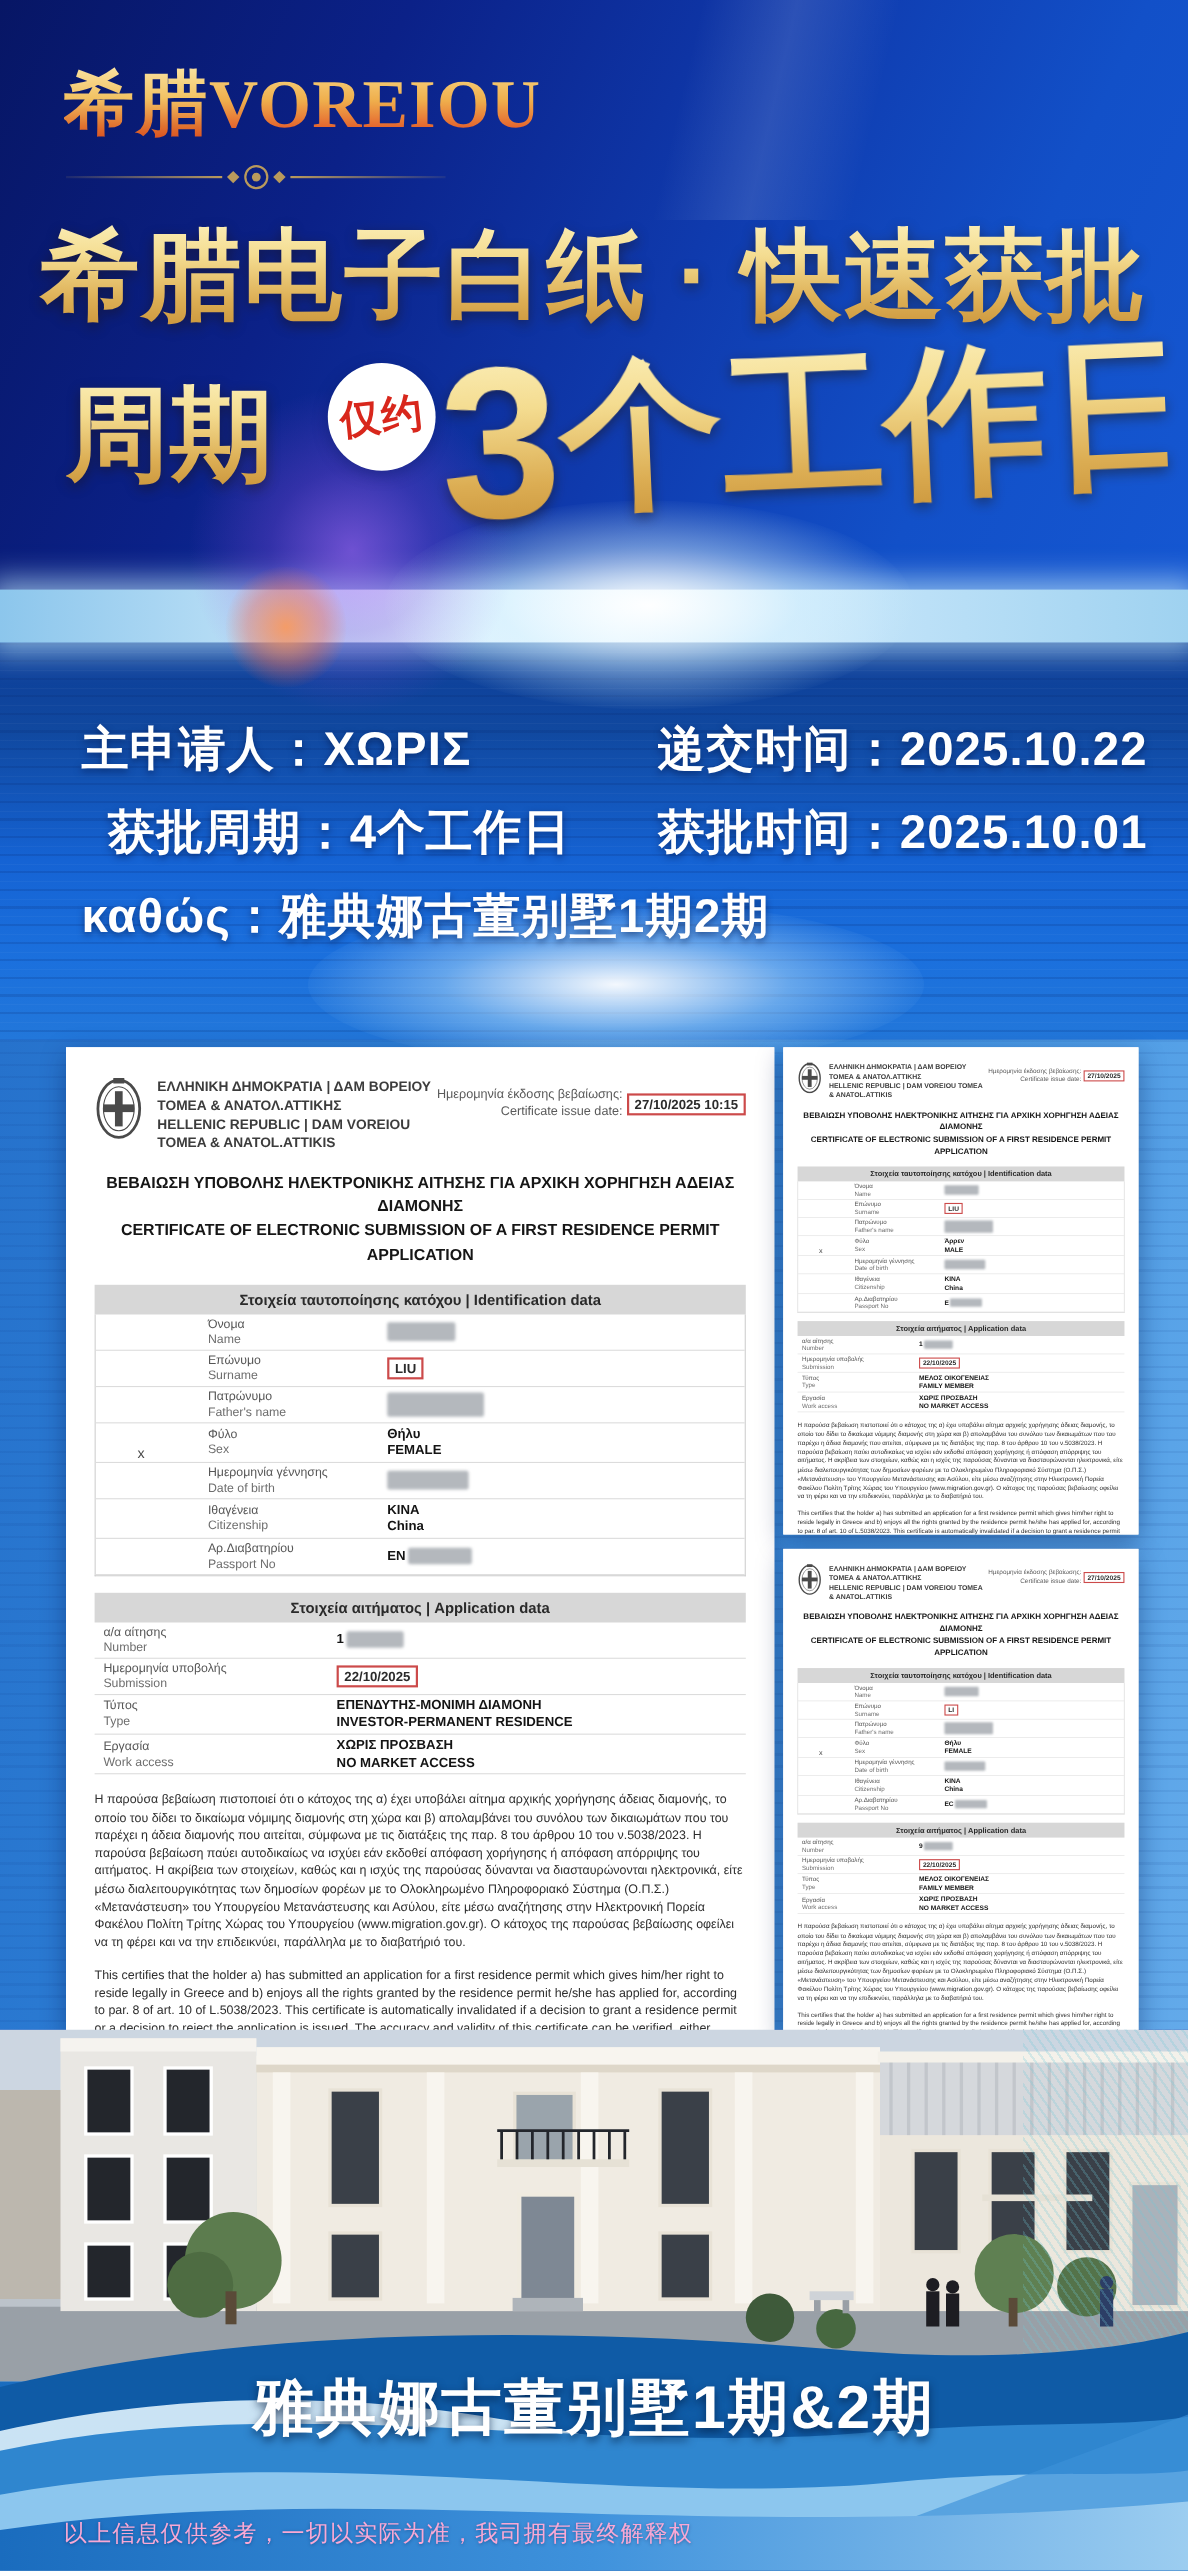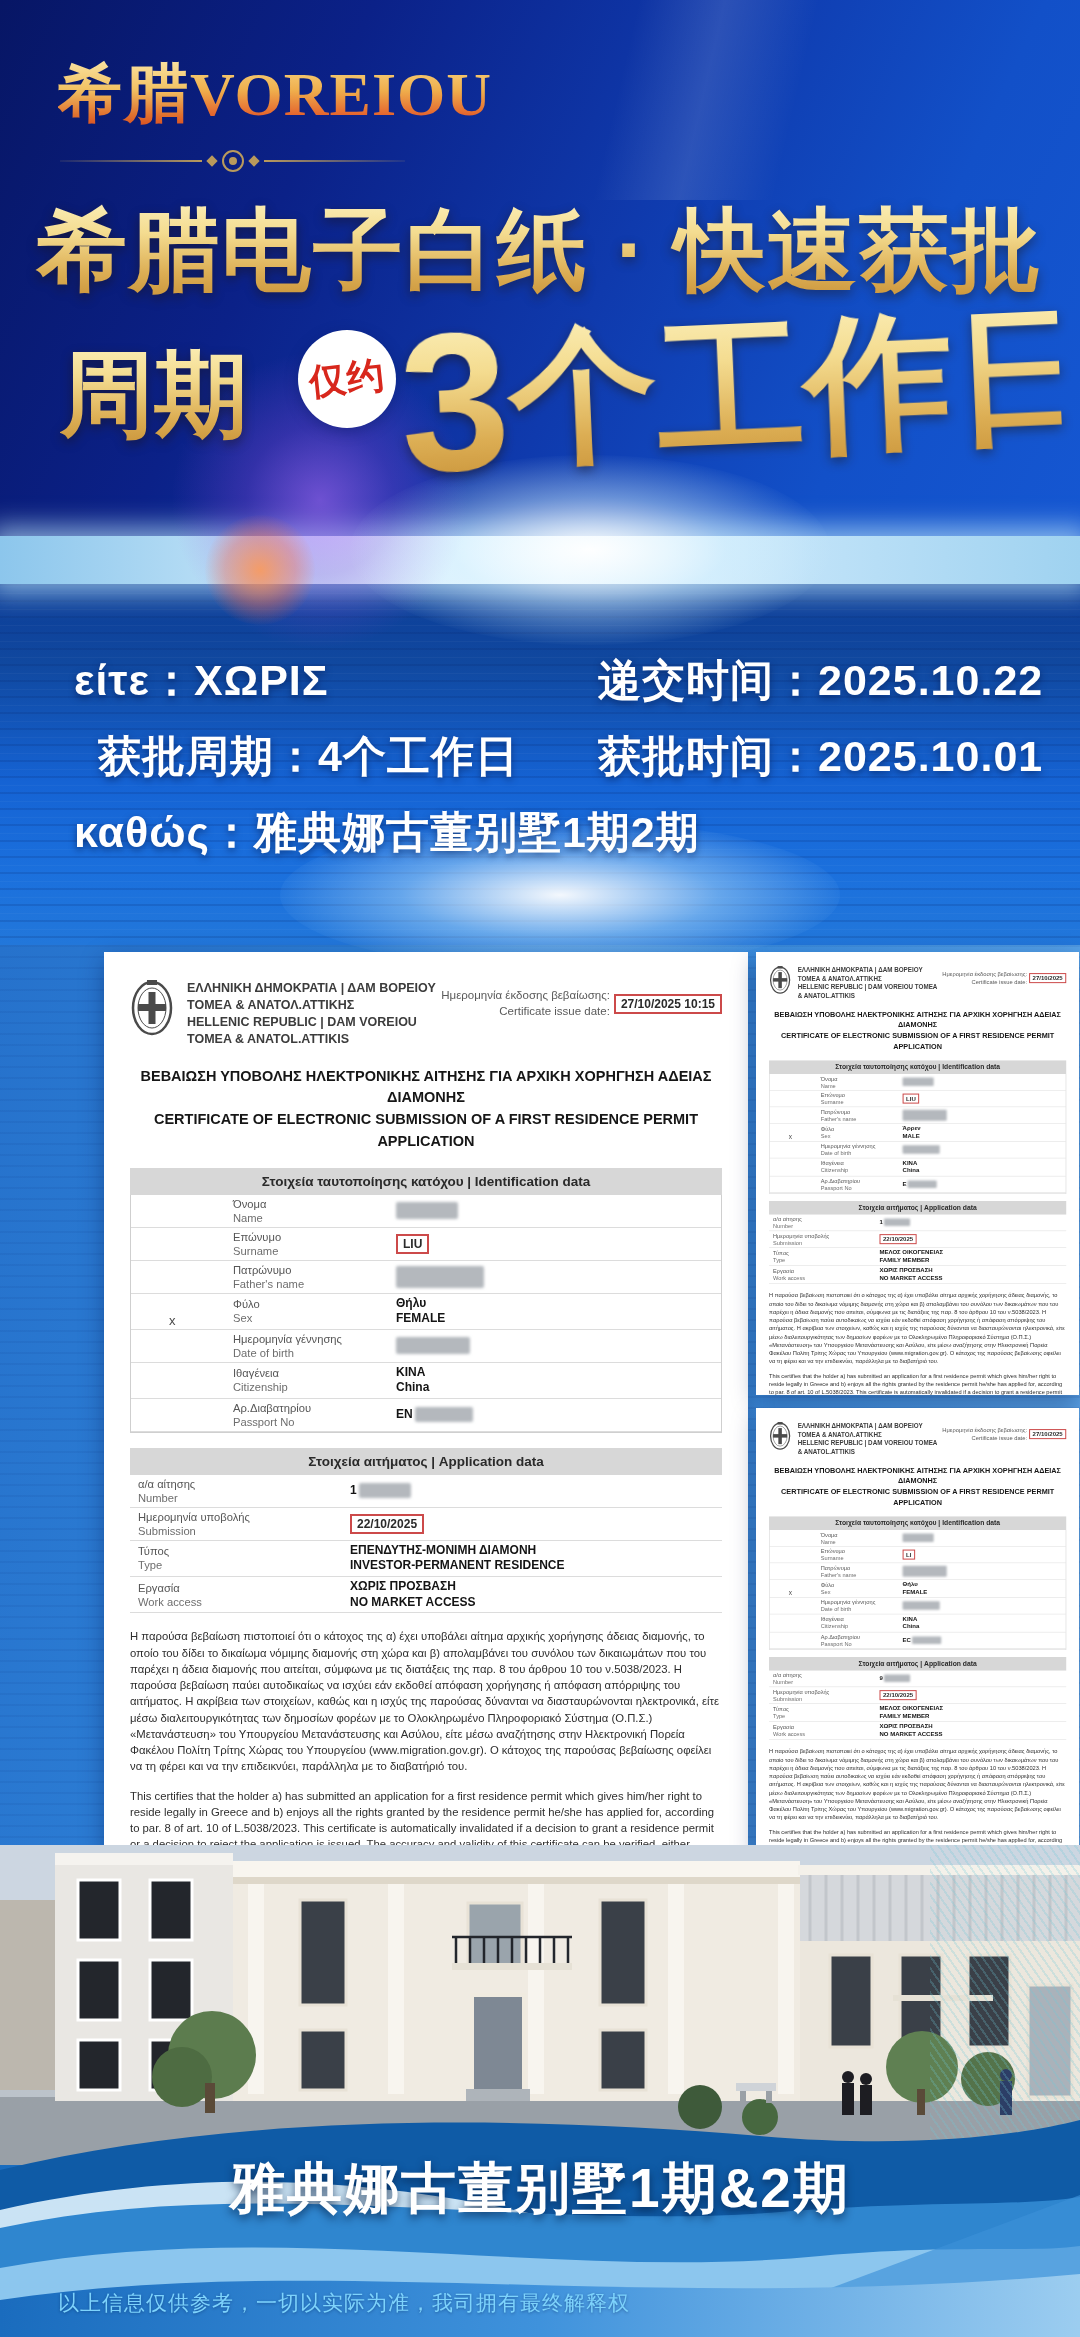--- a/index.html
+++ b/index.html
@@ -65,21 +65,21 @@
   .badge-text { color:#d8271c; font-size:37px; font-weight:bold; transform:rotate(-6deg); letter-spacing:1px; }
   .headline-days { left:400px; top:288px; width:660px; text-align:center; font-weight:bold;
     font-size:148px; line-height:1.05; transform:rotate(-2.5deg); white-space:nowrap; }
   .headline-days .big-digit { font-size:196px; vertical-align:-18px; }
 
   
   .info-cell { position:absolute; white-space:nowrap; font-size:43px; font-weight:bold; color:#ffffff;
     text-shadow:0 3px 7px rgba(0,20,70,.55); letter-spacing:1px; }
 
   
-  .doc-slot { position:absolute; overflow:hidden; box-shadow:0 8px 22px rgba(0,25,80,.40); background:#fff;margin-left:44px; }
+  .doc-slot { position:absolute; overflow:hidden; box-shadow:0 8px 22px rgba(0,25,80,.40); background:#fff; }
   .slot-main { left:60px;  top:952px;  width:644px; height:896px; }
   .slot-s1   { left:712px; top:952px;  width:323px; height:443px; }
   .slot-s2   { left:712px; top:1408px; width:323px; height:447px; }
   .slot-s1 .doc, .slot-s2 .doc { transform:scale(0.502); transform-origin:0 0; }
 
   .doc { width:644px; height:896px; background:#ffffff; padding:24px 26px 0 26px; overflow:hidden; color:#222; }
   .doc-header { display:flex; align-items:flex-start; }
   .emblem { width:44px; height:58px; flex:0 0 auto; margin-top:2px; }
   .agency { flex:1 1 auto; padding-left:13px; font-size:12.5px; font-weight:bold; color:#3c3c3c; line-height:1.35; padding-top:4px; }
   .issue { flex:0 0 auto; display:flex; align-items:center; padding-top:12px; }
@@ -106,21 +106,21 @@
 
   
   .building { left:0; top:1845px; width:1080px; height:320px; }
   .hatch { left:930px; top:1845px; width:150px; height:320px; opacity:.55;
     background:repeating-linear-gradient(55deg,rgba(110,200,215,.45) 0 2px,transparent 2px 7px); }
 
   
   .waves { left:0; top:2020px; width:1080px; height:317px; }
   .caption { left:0; top:2152px; width:1080px; text-align:center; font-size:55px; font-weight:bold; color:#ffffff;
     text-shadow:0 4px 8px rgba(0,25,60,.65); letter-spacing:2px; }
-  .footer-note { left:58px; top:2289px; font-size:21px; color:#7dd3fc; letter-spacing:1px;
+  .footer-note { left:58px; top:2289px; font-size:21px; color:#f9a8d4; letter-spacing:1px;
     text-shadow:0 1px 3px rgba(0,30,80,.4); }
 </style>
 </head>
 <body>
 
 <div id="poster">
 
   <div class="abs bg-top"></div>
   <div class="abs streak-diag"></div>
   <div class="abs bg-mid"></div>
@@ -146,21 +146,21 @@
   </div>
 
   <div class="abs headline2-prefix gold-text">周期</div>
   <div class="abs headline1 gold-text">希腊电子白纸 · 快速获批</div>
   <div class="abs badge">
     <span class="badge-text">仅约</span>
   </div>
   <div class="abs headline-days gold-text"><span class="big-digit">3</span>个工作日</div>
 
   <div class="abs info-cell" style="left:74px; top:652px;">
-    <span>είτε：</span><span>ΧΩΡΙΣ</span>
+    <span>主申请人：</span><span>ΧΩΡΙΣ</span>
   </div>
   <div class="abs info-cell" style="left:598px; top:652px;">
     <span>递交时间：</span><span>2025.10.22</span>
   </div>
   <div class="abs info-cell" style="left:74px; top:728px;margin-left:24px;">
     <span>获批周期：</span><span>4个工作日</span>
   </div>
   <div class="abs info-cell" style="left:598px; top:728px;">
     <span>获批时间：</span><span>2025.10.01</span>
   </div>

